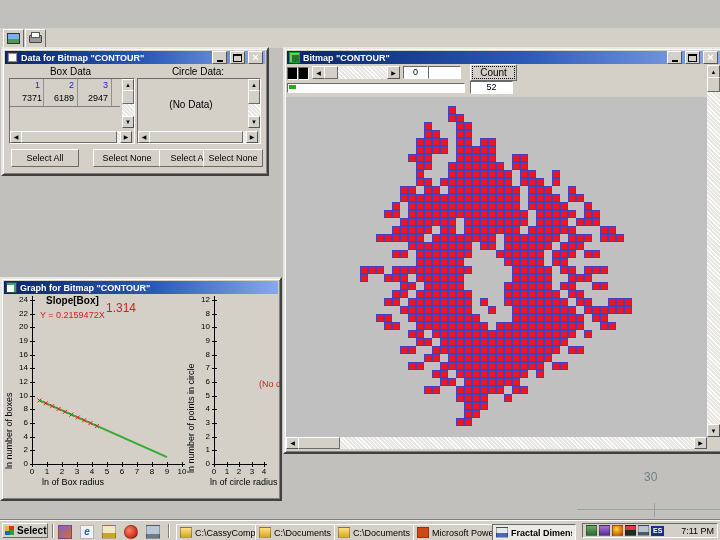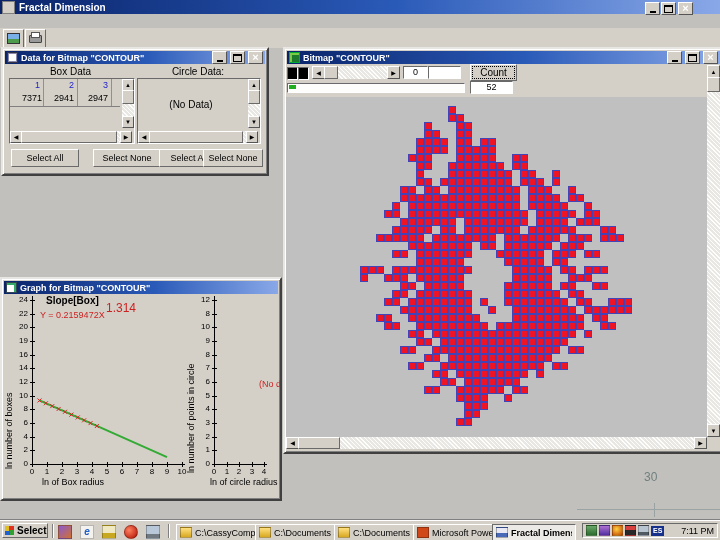--- a/index.html
+++ b/index.html
@@ -31,27 +31,20 @@
   .vlabel{writing-mode:vertical-rl;transform:rotate(180deg);font-size:9px;white-space:nowrap;}
   .tick-lab{position:absolute;font-size:8px;line-height:8px;}
   .cell{position:absolute;width:8px;height:8px;}
   .sep{width:1px;background:#808080;border-right:1px solid #fff;}
 </style>
 </head>
 <body>
 
 <div class="screen">
 
-  <div class="abs" style="left:0;top:0;width:720px;height:14px;background:linear-gradient(90deg,#0a246a,#2a5ab8 55%,#89a8e8);display:flex;align-items:center;color:#fff;font-weight:bold;font-size:10px;gap:4px;padding-left:2px;box-sizing:border-box;">
-    <span style="width:11px;height:11px;background:#d4d0c8;border:1px solid #808080;display:inline-block;"></span>
-    <span style="flex:1;">Fractal Dimension</span>
-    <span class="tbtn g-min" style="position:absolute;left:645px;top:2px;"></span>
-    <span class="tbtn g-max" style="position:absolute;left:661px;top:2px;"></span>
-    <span class="tbtn g-close" style="position:absolute;left:678px;top:2px;"></span>
-  </div>
 
 
   <div class="abs face" style="left:0;top:28px;width:720px;height:20px;border-bottom:1px solid #808080;">
     <span class="abs raised1" style="left:3px;top:1px;width:19px;height:17px;">
       <span class="abs" style="left:3px;top:3px;width:11px;height:9px;background:linear-gradient(#79b0e8 55%,#4d9a4d 55%);border:1px solid #333;"></span>
     </span>
     <span class="abs raised1" style="left:25px;top:1px;width:19px;height:17px;">
       <span class="abs" style="left:3px;top:5px;width:11px;height:6px;background:#9a9a9a;border:1px solid #444;border-radius:1px;"></span>
       <span class="abs" style="left:5px;top:2px;width:7px;height:4px;background:#fff;border:1px solid #555;"></span>
     </span>
@@ -71,21 +64,21 @@
     <div class="abs" style="left:134px;top:17px;width:122px;text-align:center;">Circle Data:</div>
 
     <div class="abs sunken1" style="left:6px;top:29px;width:124px;height:64px;background:#d4d0c8;">
       <div class="abs" id="boxCols" style="left:0;top:0;width:110px;height:48px;overflow:hidden;">
           <div style="position: absolute; left: 0px; top: 0px; width: 33px; height: 27px; border-right: 1px solid rgb(144, 144, 144);">
             <div style="position: absolute; left: 0px; top: 1px; right: 3px; text-align: right; color: rgb(34, 34, 204); font-size: 9px;">1</div>
             <div style="position: absolute; left: 12px; top: 14px; right: 3px; text-align: right; font-size: 9px;">7371</div>
           </div>
           <div style="position: absolute; left: 34px; top: 0px; width: 33px; height: 27px; border-right: 1px solid rgb(144, 144, 144);">
             <div style="position: absolute; left: 0px; top: 1px; right: 3px; text-align: right; color: rgb(34, 34, 204); font-size: 9px;">2</div>
-            <div style="position: absolute; left: 0px; top: 14px; right: 3px; text-align: right; font-size: 9px;">2941</div>
+            <div style="position: absolute; left: 0px; top: 14px; right: 3px; text-align: right; font-size: 9px;">6189</div>
           </div>
           <div style="position: absolute; left: 68px; top: 0px; width: 33px; height: 27px; border-right: 1px solid rgb(144, 144, 144);">
             <div style="position: absolute; left: 0px; top: 1px; right: 3px; text-align: right; color: rgb(34, 34, 204); font-size: 9px;">3</div>
             <div style="position: absolute; left: 0px; top: 14px; right: 3px; text-align: right; font-size: 9px;">2947</div>
           </div>
           <div style="position: absolute; left: 102px; top: 0px; width: 33px; height: 27px; border-right: 1px solid rgb(144, 144, 144);">
             <div style="position: absolute; left: 0px; top: 1px; right: 3px; text-align: right; color: rgb(34, 34, 204); font-size: 9px;">4</div>
             <div style="position: absolute; left: 0px; top: 14px; right: 3px; text-align: right; font-size: 9px;">219</div>
           </div>
         </div>

